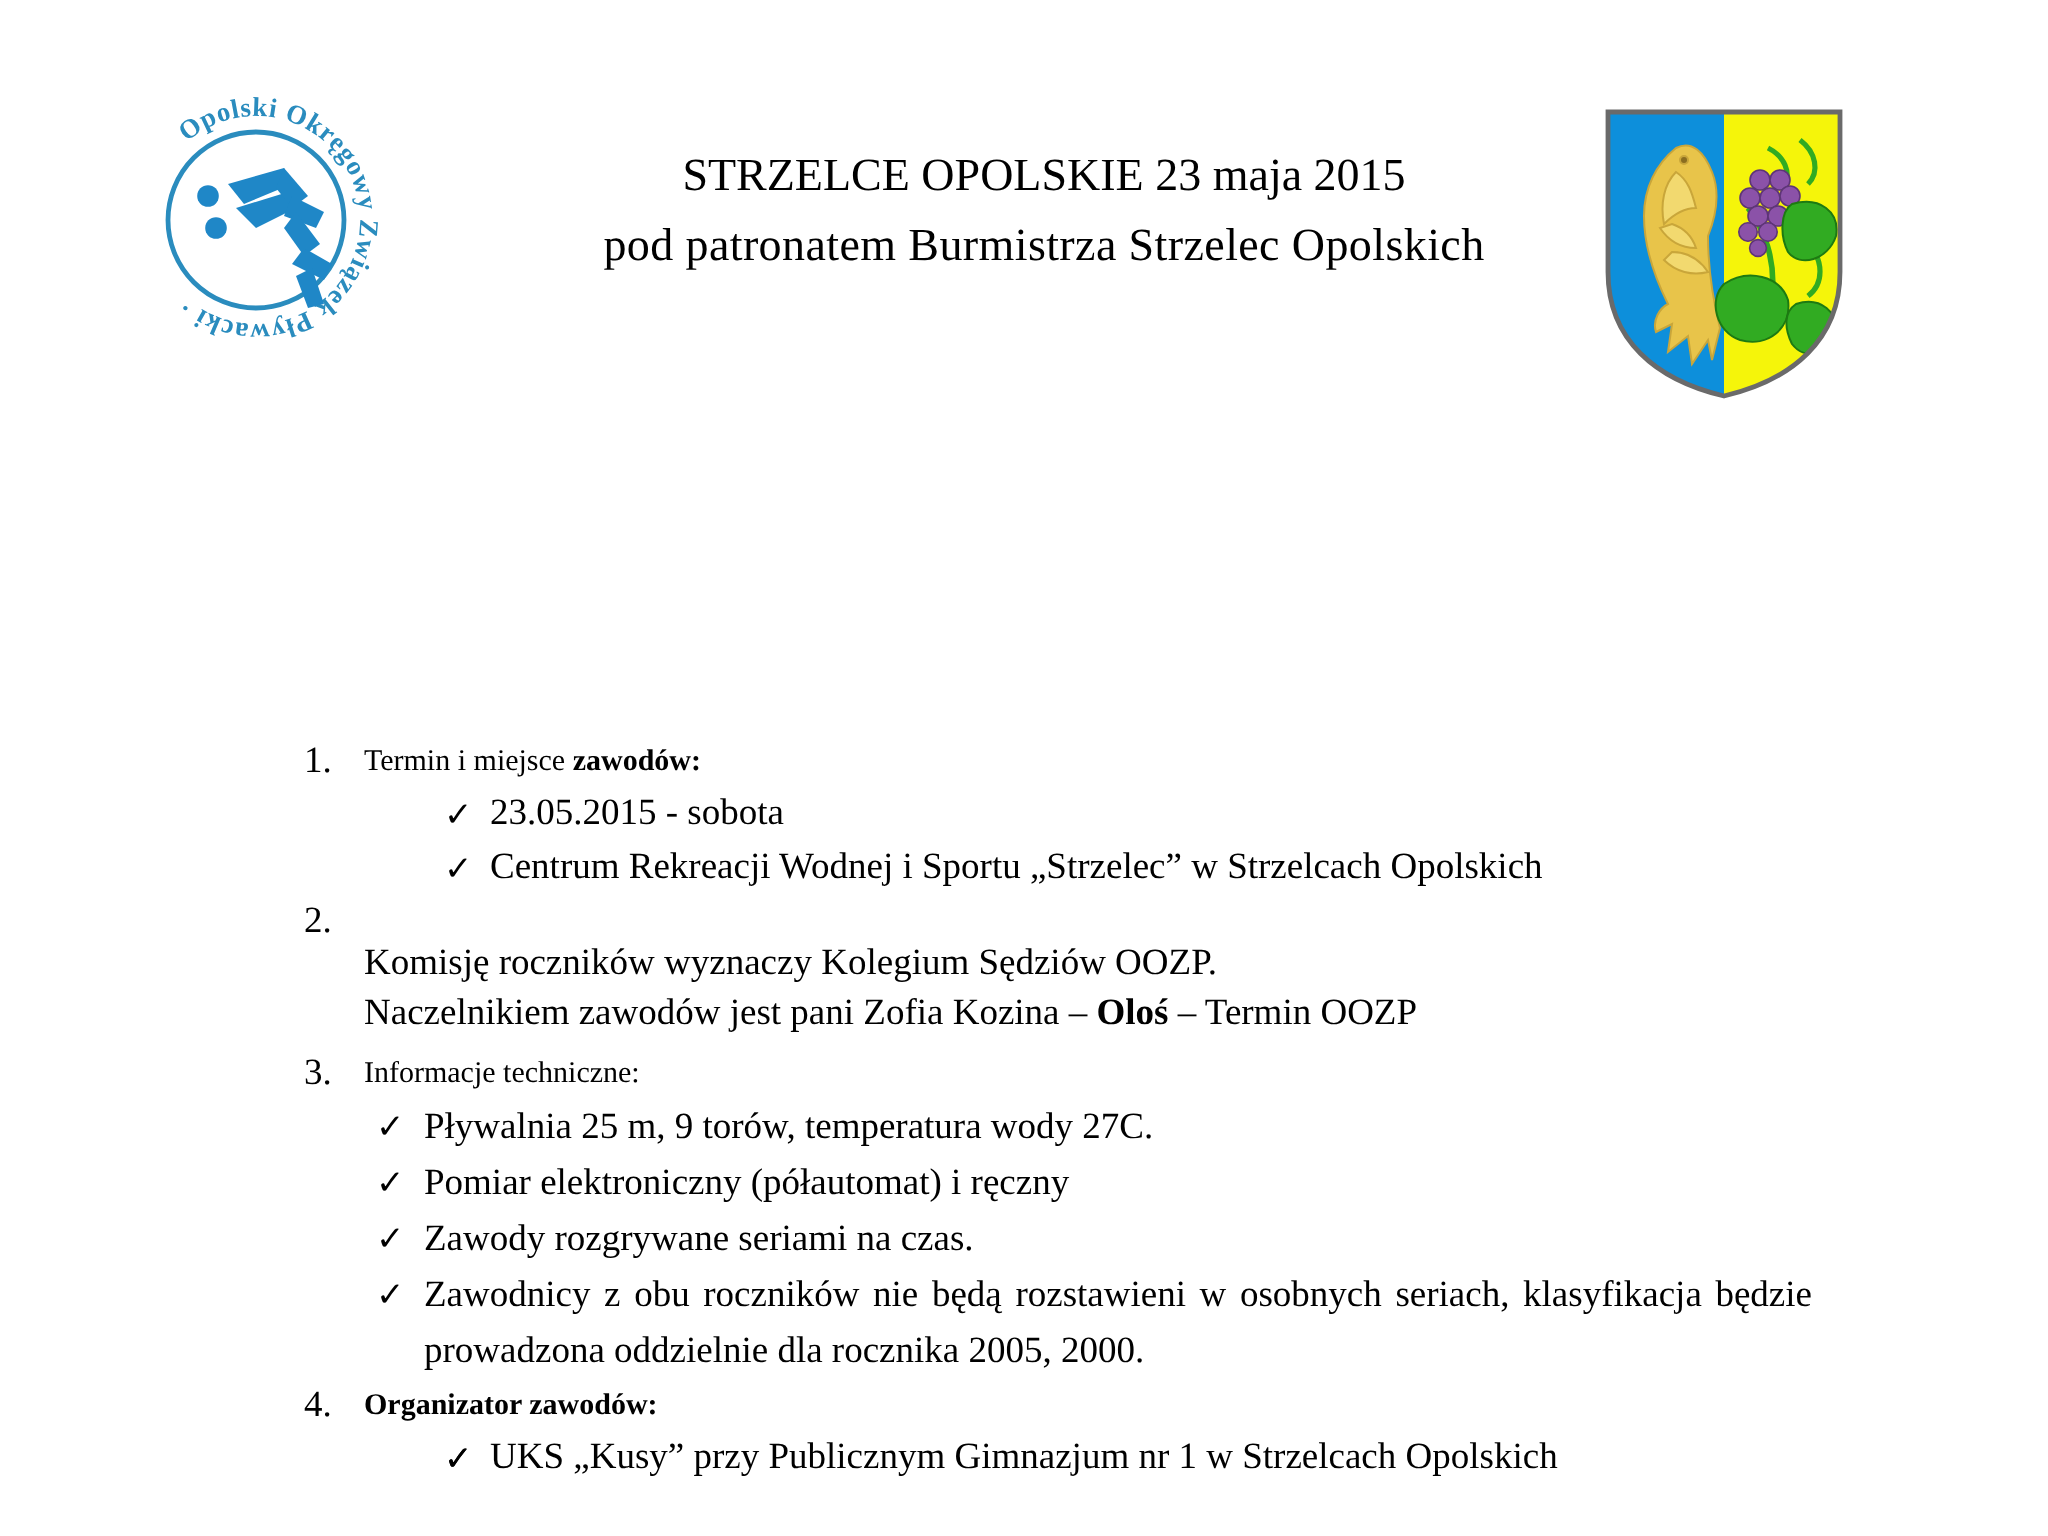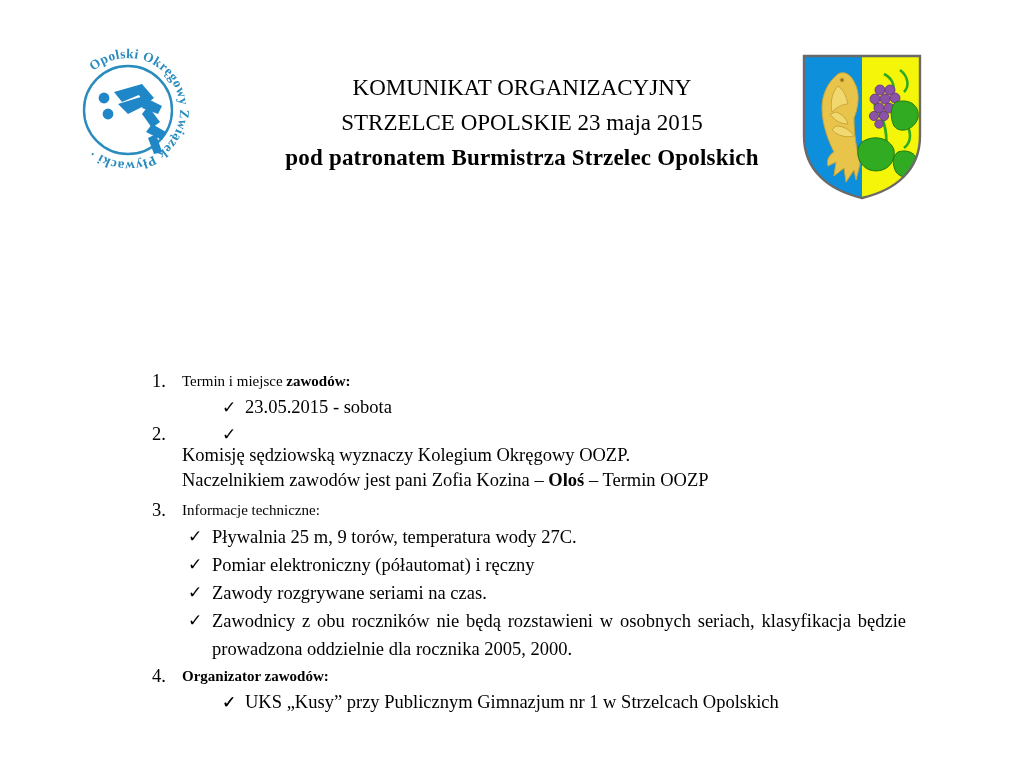--- a/index.html
+++ b/index.html
@@ -53,21 +53,20 @@
     line-height: 35px;
     font-size: 23px;
     z-index: 2;
   }
   .title-line {
     display: block;
     white-space: nowrap;
   }
   .title-line.mixed {
     letter-spacing: 0.2px;
-    font-weight: bold;
   }
 
   
   .coat-of-arms {
     position: absolute;
     left: 800px;
     top: 52px;
     width: 124px;
     height: 150px;
     z-index: 3;
@@ -178,21 +177,20 @@
           <path d="M84,44 L96,58 L88,64 L80,54 Z"></path>
           <path d="M88,58 L104,66 L100,74 L84,68 Z"></path>
           <path d="M90,66 L102,82 L94,88 L84,74 Z"></path>
           <path d="M94,84 L108,92 L104,100 L88,92 Z"></path>
           <path d="M98,94 L104,112 L96,114 L90,98 Z"></path>
         </g>
       </svg>
     </div>
 
     <div class="title-block">
-      <span class="title-line">KOMUNIKAT ORGANIZACYJNY</span>
       <span class="title-line">STRZELCE OPOLSKIE 23 maja 2015</span>
       <span class="title-line mixed">pod patronatem Burmistrza Strzelec Opolskich</span>
     </div>
 
     <div class="coat-of-arms">
       <svg width="124" height="150" viewBox="0 0 124 150" xmlns="http://www.w3.org/2000/svg">
         <defs>
           <clipPath id="shieldclip">
             <path d="M4,4 L120,4 L120,84 C120,118 96,138 62,146 C28,138 4,118 4,84 Z"></path>
           </clipPath>
@@ -251,28 +249,28 @@
 
     <div class="num-item">
       <span class="marker">1.</span>
       <span class="heading"><span>Termin i miejsce </span><span class="bold">zawodów:</span></span>
     </div>
     <div class="check-list deep">
       <div class="check-item">
         <span class="check">✓</span><span class="text">23.05.2015 - sobota</span>
       </div>
       <div class="check-item">
-        <span class="check">✓</span>
+        <span class="check">✓</span><span class="text">Centrum Rekreacji Wodnej i Sportu „Strzelec” w Strzelcach Opolskich</span>
       </div>
     </div>
 
     <div class="num-item">
       <span class="marker">2.</span>
     </div>
-    <span class="body-line">Komisję sędziowską wyznaczy Kolegium Okręgowy OOZP.</span>
+    <span class="body-line">Komisję roczników wyznaczy Kolegium Sędziów OOZP.</span>
     <span class="body-line"><span>Naczelnikiem zawodów jest  pani  Zofia Kozina – </span><span class="bold">Oloś</span><span> – Termin OOZP</span></span>
     <div class="spacer-2"></div>
 
     <div class="num-item">
       <span class="marker">3.</span>
       <span class="heading">Informacje techniczne:</span>
     </div>
     <div class="check-list shallow">
       <div class="check-item">
         <span class="check">✓</span><span class="text">Pływalnia 25 m, 9 torów, temperatura wody 27C.</span>

